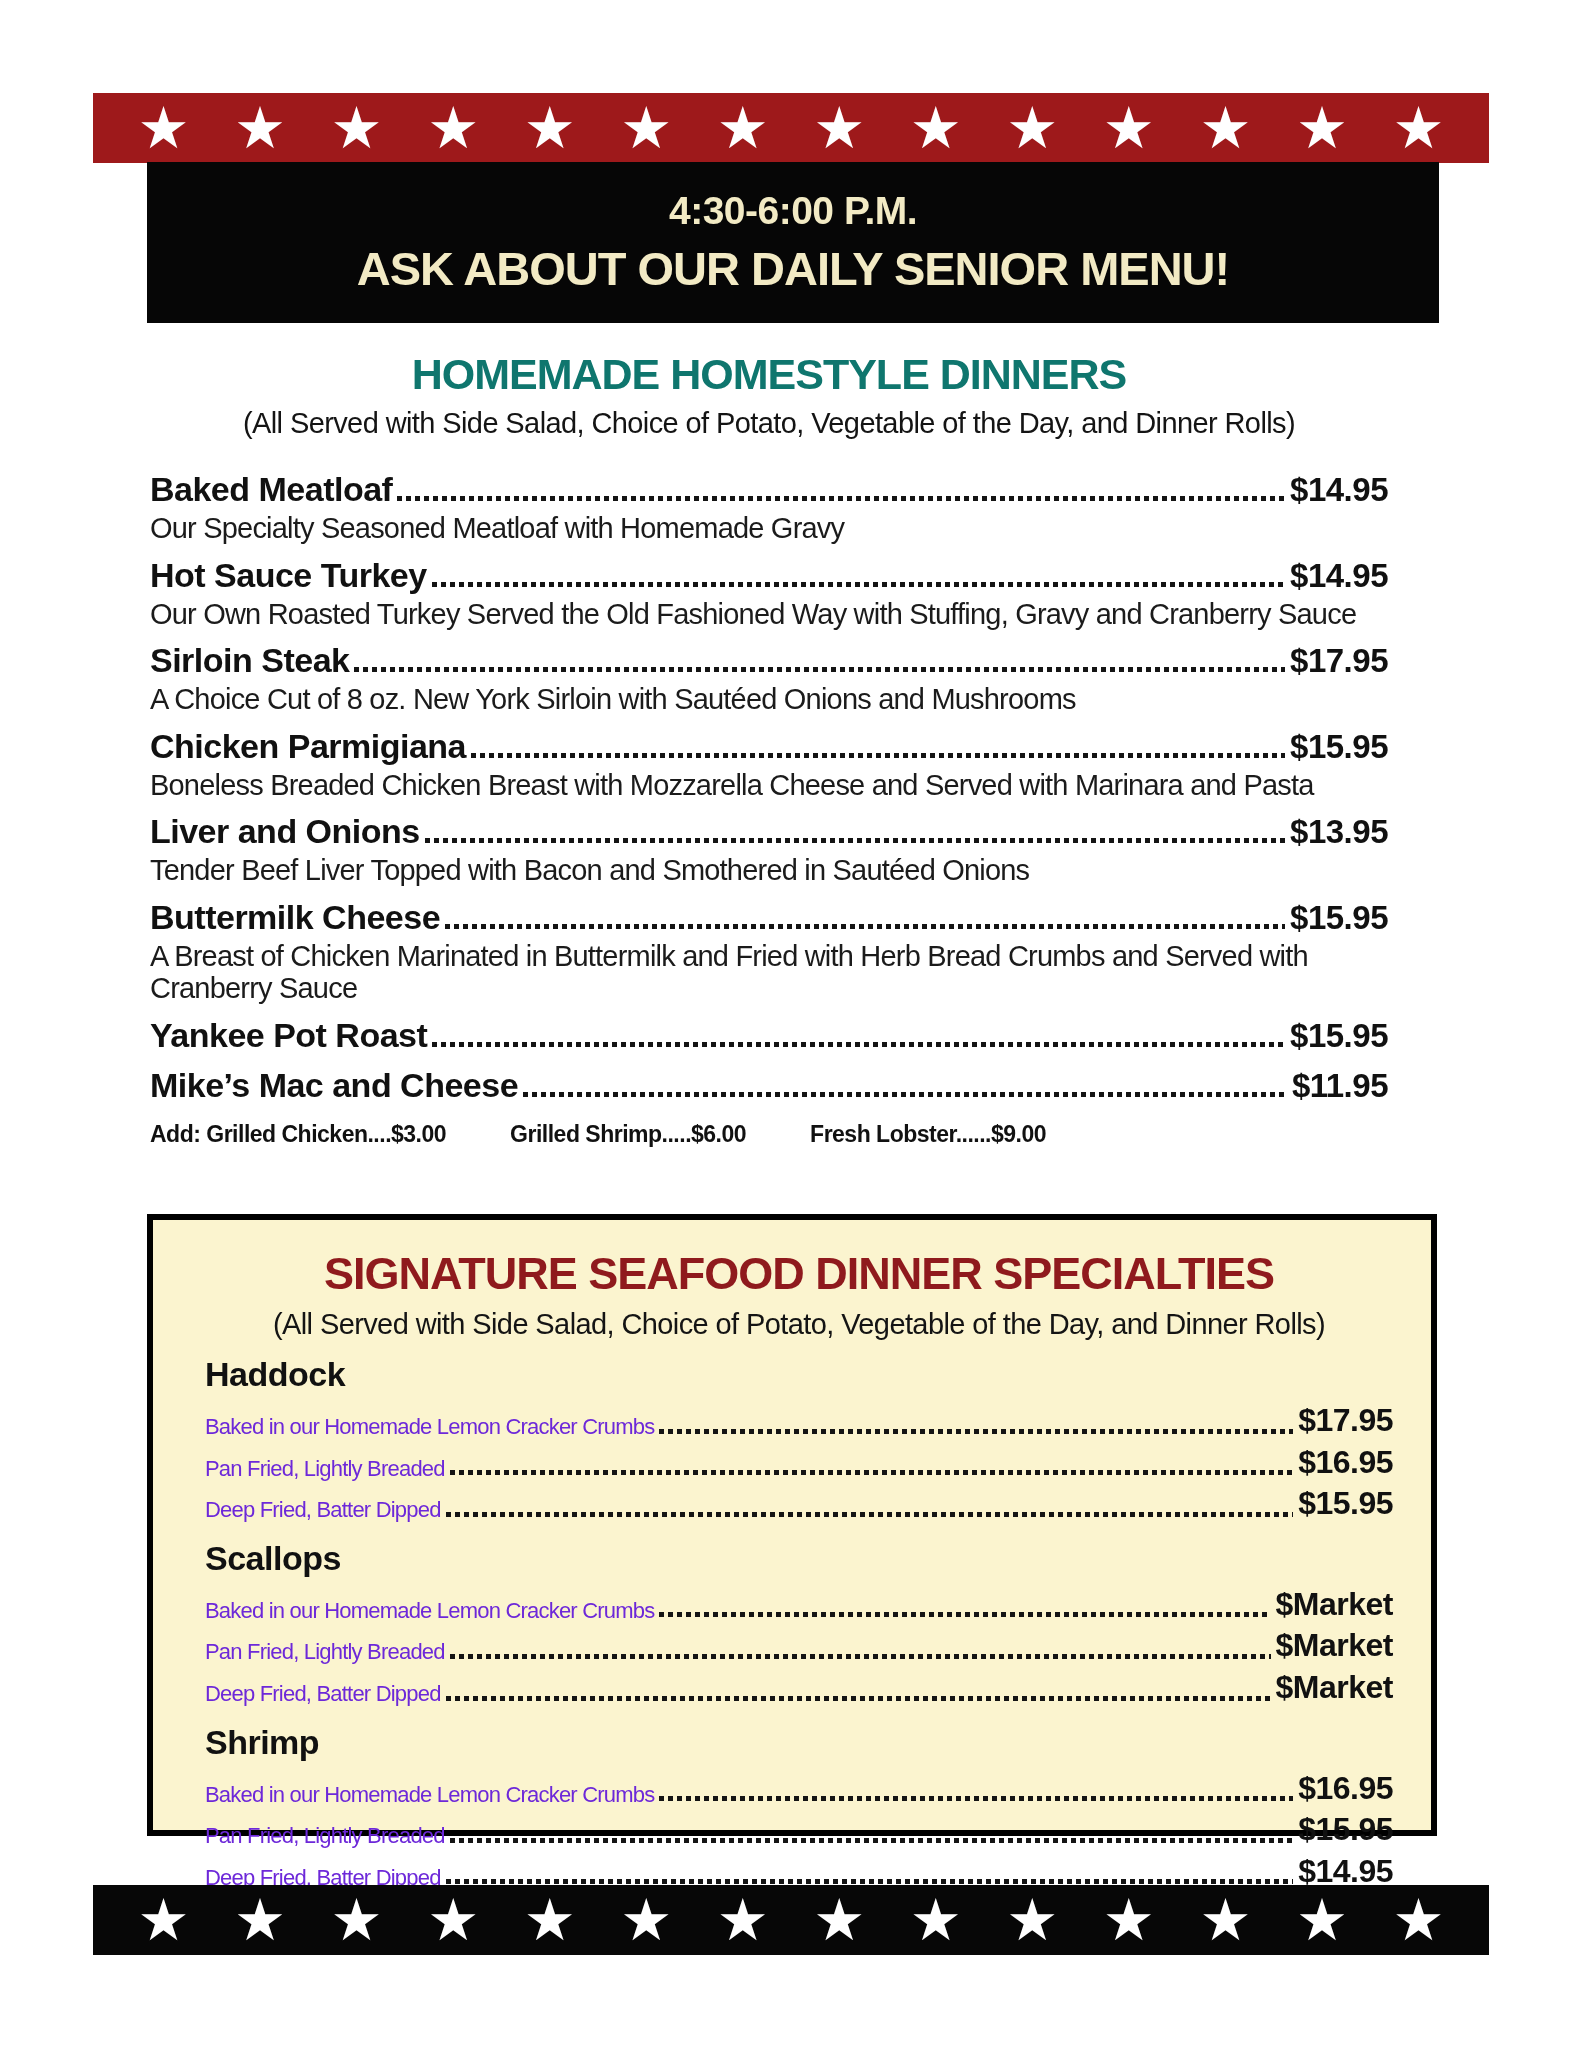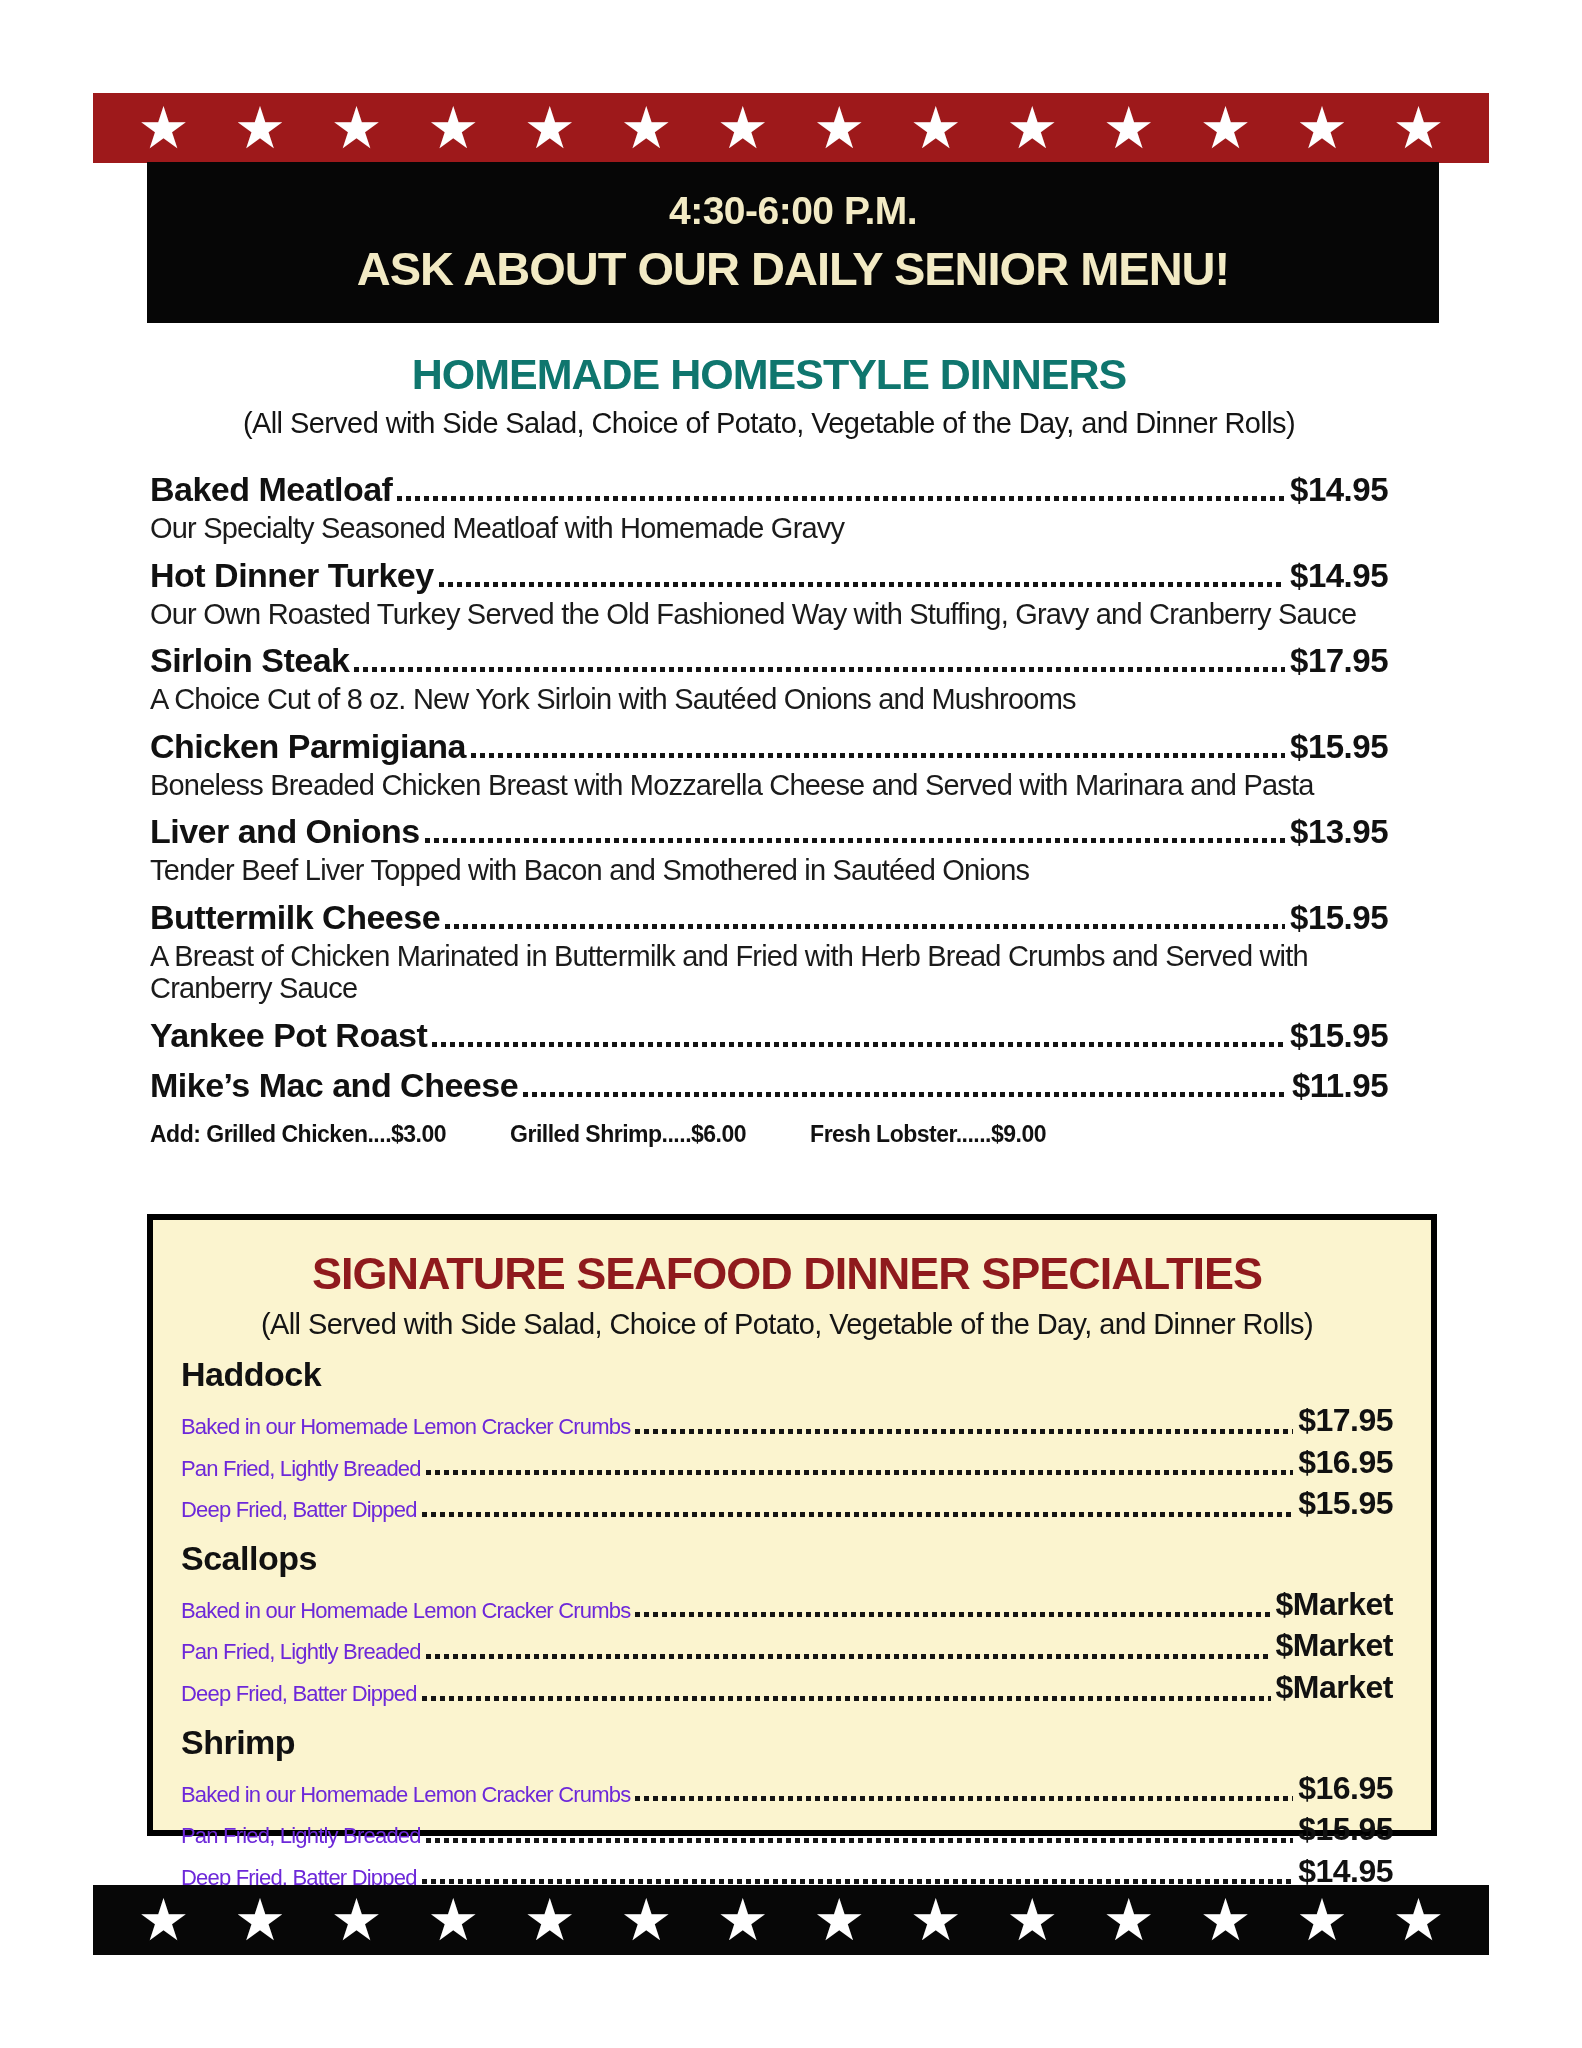--- a/index.html
+++ b/index.html
@@ -35,21 +35,21 @@
   .dots {
     flex: 1; height: 5px; margin: 0 5px 8px 5px;
     background: repeating-linear-gradient(90deg, #141414 0 5px, transparent 5px 9px);
   }
   .item-price { font-size: 33px; font-weight: 700; letter-spacing: -0.5px; white-space: nowrap; line-height: 1.15; }
   .item-desc { font-size: 29px; letter-spacing: -0.8px; color: #1b1b1b; line-height: 1.12; margin-top: 3px; }
   .addons { display: flex; gap: 64px; margin-top: 16px; font-size: 23px; font-weight: 700; letter-spacing: -0.5px; }
   
   .seafood-box {
     position: absolute; left: 147px; top: 1214px; width: 1290px; height: 622px;
-    border: 6px solid #000; padding: 28px 38px 0 28px;
+    border: 6px solid #000; padding: 28px 38px 0 52px;
   }
   .seafood-box .section-title { font-size: 45px; }
   .groups { margin-top: 14px; }
   .group-name { font-size: 34px; font-weight: 700; letter-spacing: -0.5px; margin-top: 14px; margin-bottom: 6px; }
   .option-line { display: flex; align-items: flex-end; line-height: 1.3; }
   .option-label { font-size: 22px; letter-spacing: -0.8px; white-space: nowrap; color: #6d28d9; }
   .option-price { font-size: 32px; font-weight: 700; letter-spacing: -0.5px; white-space: nowrap; }
 </style>
 </head>
 <body>
@@ -85,21 +85,21 @@
         <div class="item">
           <div class="item-line">
             <span class="item-name">Baked Meatloaf</span>
             <span class="dots"></span>
             <span class="item-price">$14.95</span>
           </div>
           <div class="item-desc">Our Specialty Seasoned Meatloaf with Homemade Gravy</div>
         </div>
         <div class="item">
           <div class="item-line">
-            <span class="item-name">Hot Dinner Turkey</span>
+            <span class="item-name">Hot Sauce Turkey</span>
             <span class="dots"></span>
             <span class="item-price">$14.95</span>
           </div>
           <div class="item-desc">Our Own Roasted Turkey Served the Old Fashioned Way with Stuffing, Gravy and Cranberry Sauce</div>
         </div>
         <div class="item">
           <div class="item-line">
             <span class="item-name">Sirloin Steak</span>
             <span class="dots"></span>
             <span class="item-price">$17.95</span>

